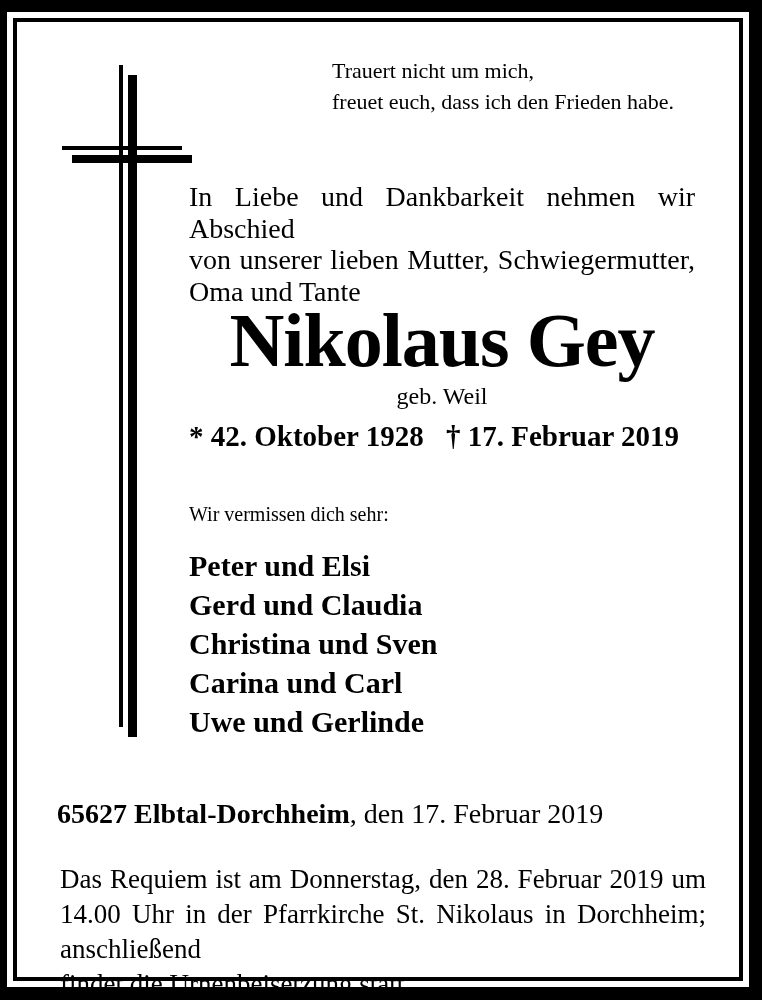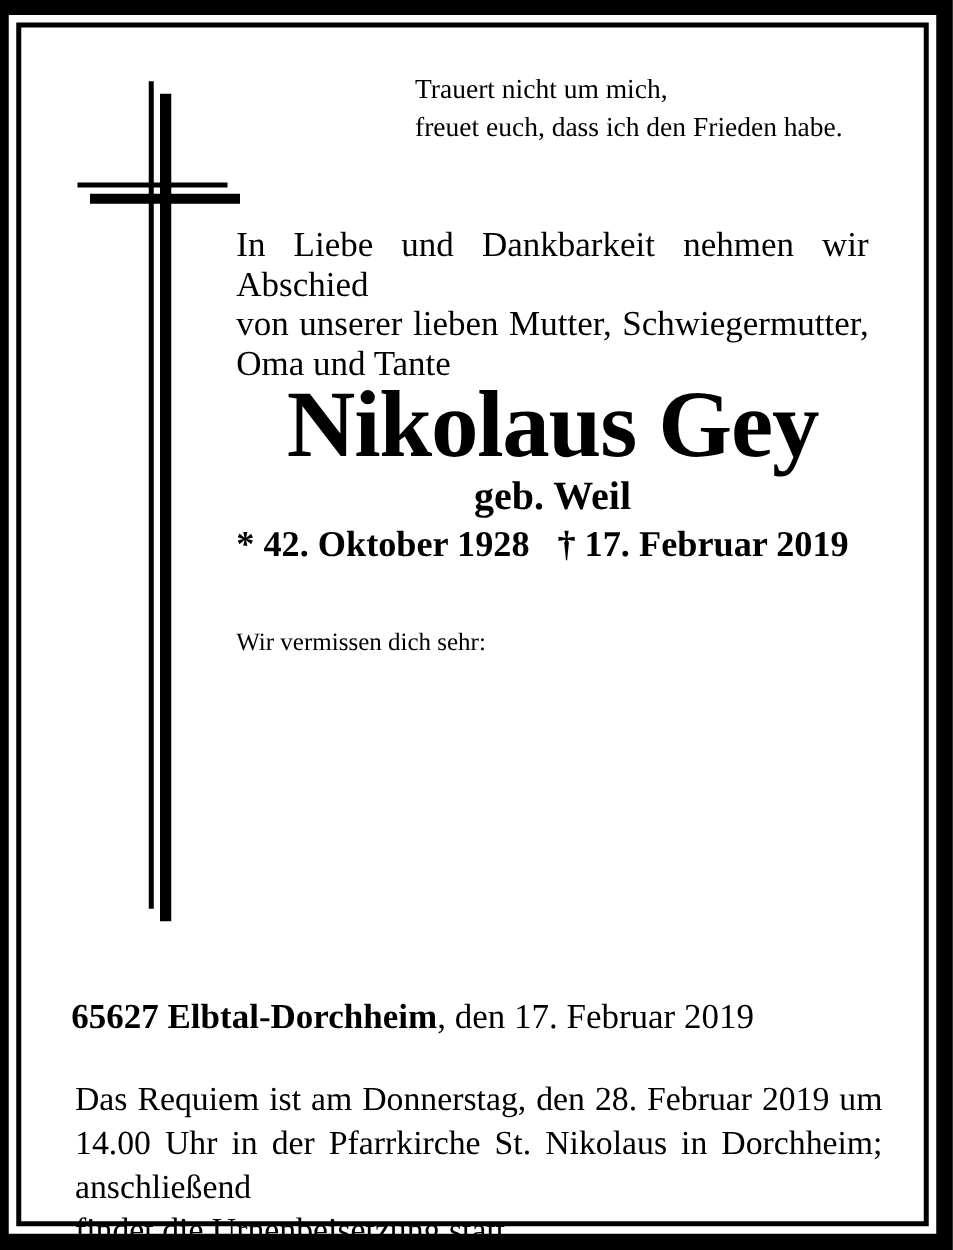--- a/index.html
+++ b/index.html
@@ -52,21 +52,21 @@
   }
   .jl { text-align: justify; text-align-last: justify; }
   .deceased-name {
     left: 189px; top: 300px; width: 506px;
     font-size: 76px; line-height: 80px; font-weight: bold;
     text-align: center; letter-spacing: -1px;
     white-space: nowrap;
   }
   .maiden {
     left: 189px; top: 381px; width: 506px;
-    font-size: 32px; line-height: 30px; font-weight: bold;
+    font-size: 24px; line-height: 30px; font-weight: normal;
     text-align: center;
   }
   .dates {
     left: 189px; top: 420px; width: 506px;
     display: flex; justify-content: space-between;
     padding-right: 16px; box-sizing: border-box;
     font-size: 29px; line-height: 32px; font-weight: bold;
     white-space: nowrap;
   }
   .missing {
@@ -122,20 +122,27 @@
 
     <div class="abs maiden">geb. Weil</div>
 
     <div class="abs dates">
       <span>* 42. Oktober 1928</span>
       <span>† 17. Februar 2019</span>
     </div>
 
     <div class="abs missing">Wir vermissen dich sehr:</div>
 
+    <div class="abs mourners">
+      <div>Peter und Elsi</div>
+      <div>Gerd und Claudia</div>
+      <div>Christina und Sven</div>
+      <div>Carina und Carl</div>
+      <div>Uwe und Gerlinde</div>
+    </div>
 
     <div class="abs place-line">
       <span class="b">65627 Elbtal-Dorchheim</span><span>, den 17. Februar 2019</span>
     </div>
 
     <div class="abs requiem">
       <div class="jl">Das Requiem ist am Donnerstag, den 28. Februar 2019 um</div>
       <div class="jl">14.00 Uhr in der Pfarrkirche St. Nikolaus in Dorchheim; anschließend</div>
       <div>findet die Urnenbeisetzung statt.</div>
     </div>

